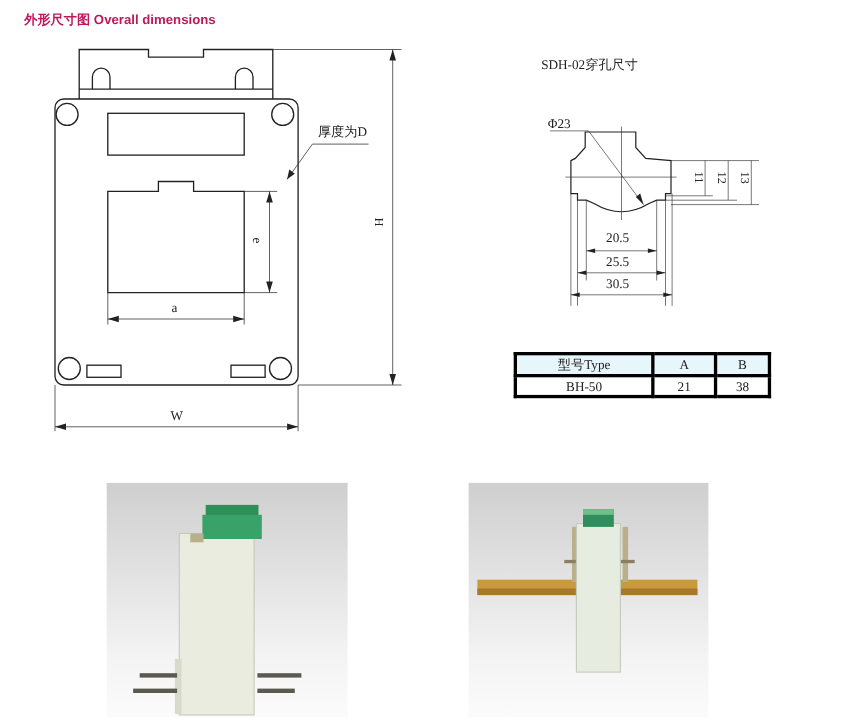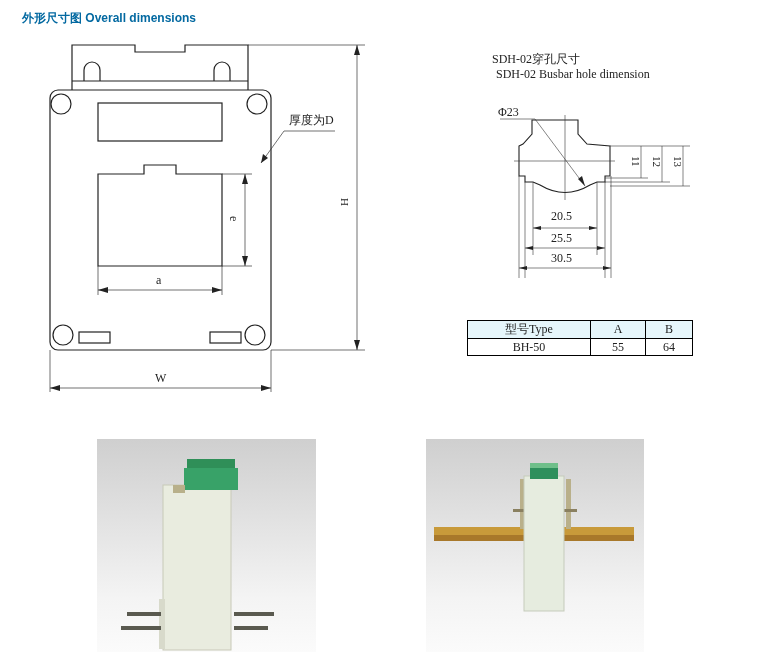--- a/index.html
+++ b/index.html
@@ -1,22 +1,22 @@
 <!DOCTYPE html>
 <html><head>
 <meta charset="utf-8">
 <style>
   html,body{margin:0;padding:0;background:#fff;}
   body{width:780px;height:659px;position:relative;overflow:hidden;font-family:"Liberation Serif",serif;color:#222;}
-  .title{position:absolute;left:22px;top:10px;font-family:"Liberation Sans",sans-serif;font-size:12px;font-weight:bold;color:#0369a1;}
+  .title{position:absolute;left:22px;top:10px;font-family:"Liberation Sans",sans-serif;font-size:12px;font-weight:bold;color:#be185d;}
   svg text{font-family:"Liberation Serif",serif;fill:#222;}
   .busbar-title{position:absolute;left:492px;top:52px;font-size:12px;line-height:15px;}
   .busbar-title div:nth-child(2){padding-left:4px;}
   table.spec{position:absolute;left:467px;top:320px;border-collapse:collapse;font-size:12px;}
-  table.spec td{border:1px solid #000000;text-align:center;height:16px;padding:0;}
+  table.spec td{border:3px solid #000000;text-align:center;height:16px;padding:0;}
   table.spec tr.head td{background:#e6f6fb;}
   .photo{position:absolute;background:linear-gradient(#cfcfcf,#f4f4f4 75%,#fbfbfb);}
 </style>
 </head>
 <body>
 
 <div class="title">外形尺寸图 Overall dimensions</div>
 
 <svg style="position:absolute;left:0;top:0" width="400" height="400" viewBox="0 0 400 400">
   <g stroke="#222" fill="none" stroke-width="1.2">
@@ -72,21 +72,20 @@
   </g>
   <text x="289" y="124" font-size="12">厚度为D</text>
   <text x="341" y="198" font-size="11" transform="rotate(90 341 198)">H</text>
   <text x="155" y="382" font-size="12">W</text>
   <text x="156" y="284" font-size="12">a</text>
   <text x="230" y="216" font-size="12" transform="rotate(90 230 216)">e</text>
 </svg>
 
 <div class="busbar-title">
   <div>SDH-02穿孔尺寸</div>
-  <div>SDH-02 Busbar hole dimension</div>
 </div>
 
 <svg style="position:absolute;left:450px;top:100px" width="250" height="180" viewBox="0 0 250 180">
   <g stroke="#222" fill="none" stroke-width="1.1">
     <path d="M69 46 L73 44 L82 34 V20 H128 V34 L137 44 L160 46 H160 V76 H155 V82 H147 L140 85 Q115 100 90 85 L83 82 H75 V76 H69 Z"></path>
   </g>
   <g stroke="#333" stroke-width="0.6" fill="none">
     <line x1="64" y1="61" x2="165" y2="61"></line>
     <line x1="115" y1="15" x2="115" y2="100"></line>
     <line x1="50" y1="19" x2="85" y2="19"></line>
@@ -128,22 +127,22 @@
 
 <table class="spec">
   <tbody>
       <tr class="head">
     <td style="width:122px">型号Type</td>
     <td style="width:54px">A</td>
     <td style="width:46px">B</td>
   </tr>
   <tr>
     <td>BH-50</td>
-    <td>55</td>
-    <td>64</td>
+    <td>21</td>
+    <td>38</td>
   </tr>
 </tbody>
   </table>
 
 <div class="photo" style="left:97px;top:439px;width:219px;height:213px;">
   <svg width="219" height="213" viewBox="0 0 219 213">
     <rect x="66" y="46" width="68" height="165" fill="#e9ecdf" stroke="#c8c9b8"></rect>
     <rect x="62" y="160" width="6" height="50" fill="#d8dacb"></rect>
     <rect x="90" y="20" width="48" height="12" fill="#2f8f58"></rect>
     <rect x="87" y="29" width="54" height="22" fill="#38a268"></rect>

